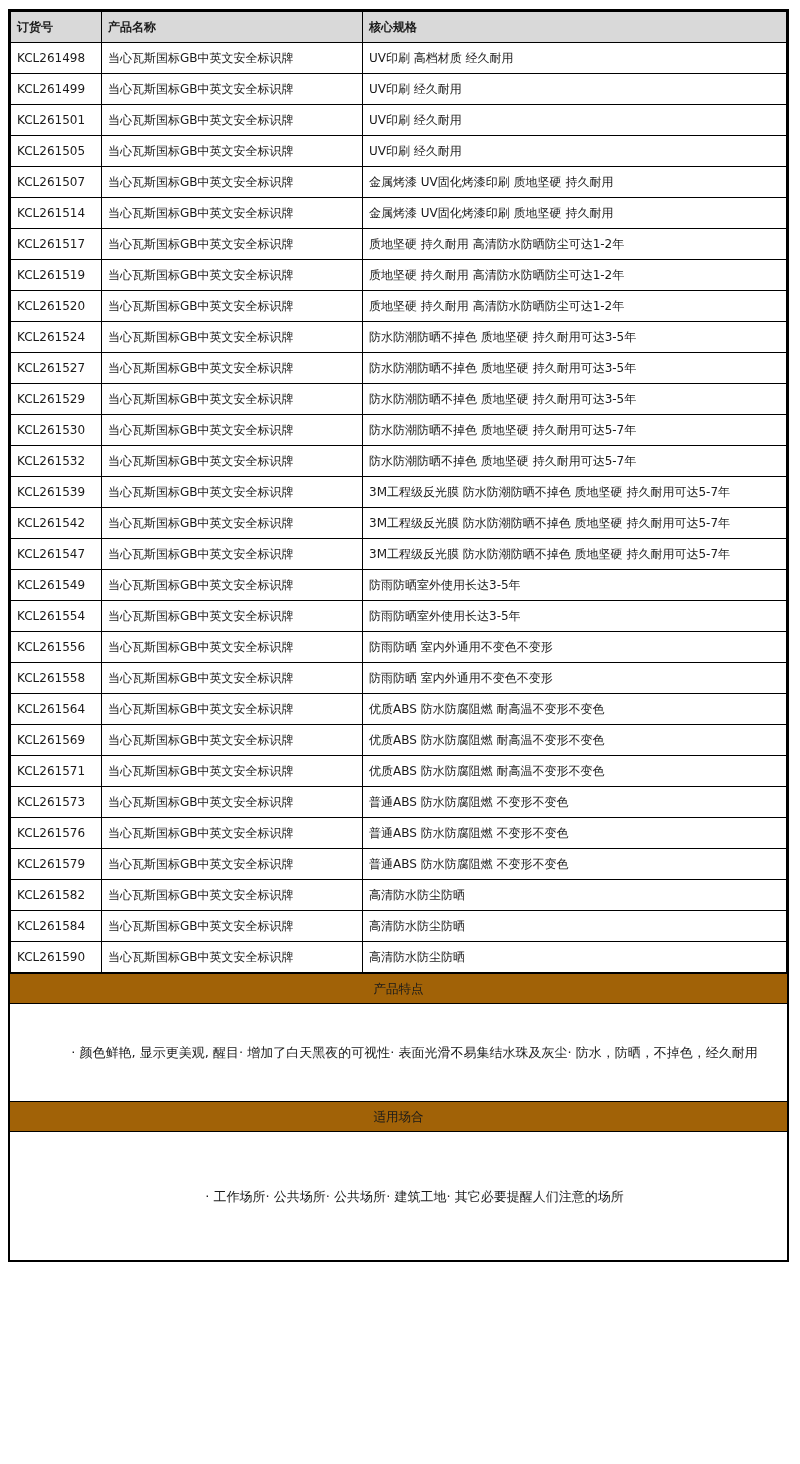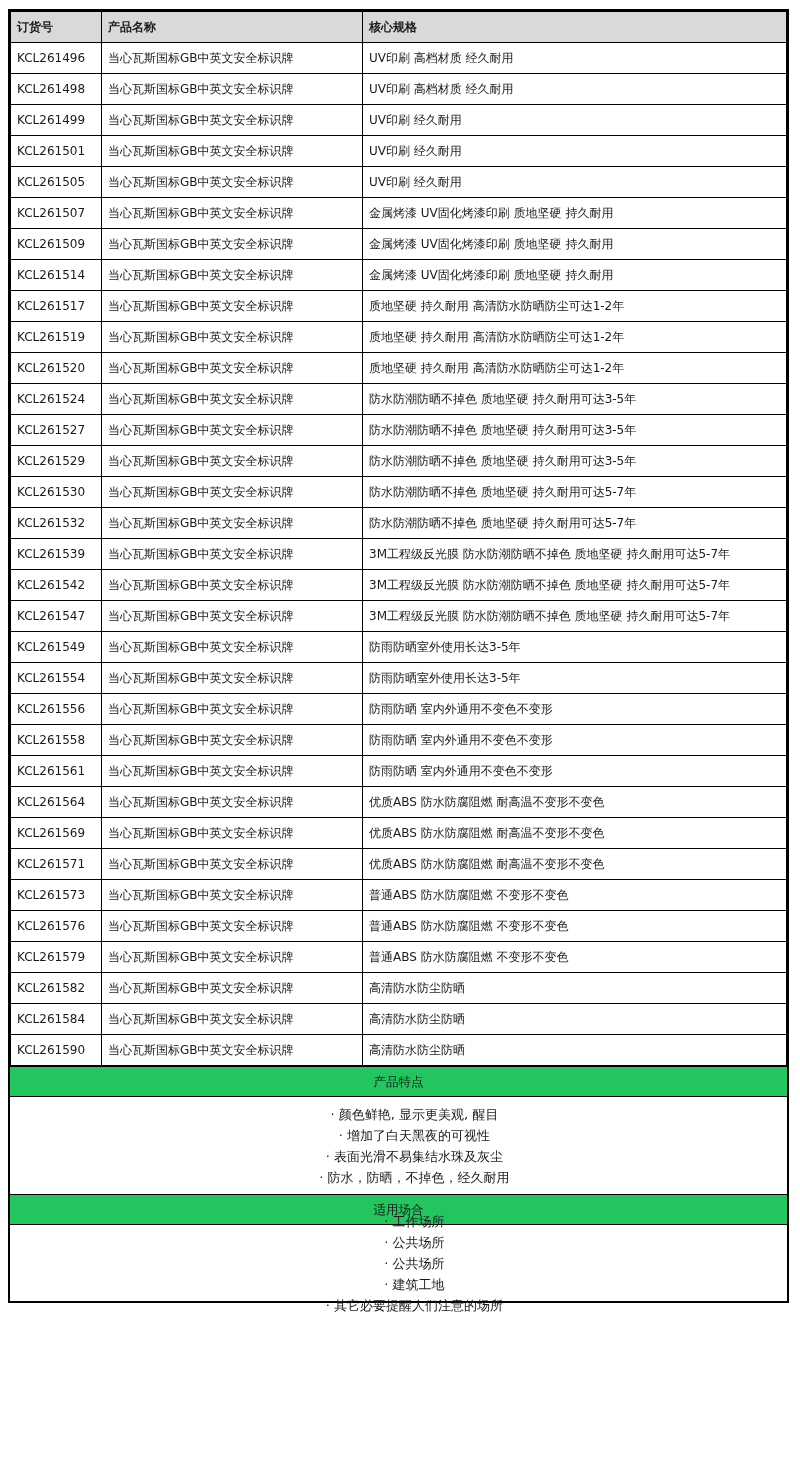--- a/index.html
+++ b/index.html
@@ -41,44 +41,44 @@
     vertical-align: middle;
     font-weight: normal;
     white-space: nowrap;
     overflow: hidden;
   }
   table.spec-table thead th {
     background: #d9d9d9;
     font-weight: bold;
   }
   .band {
-    background: #22c55e;
+    background: #a16207;
     border-top: 1px solid #000000;
     border-bottom: 1px solid #000000;
     height: 29px;
     line-height: 29px;
     text-align: center;
     font-size: 12.5px;
   }
   .box {
     background: #ffffff;
     display: flex;
-    flex-direction: column;
+    flex-direction: row;
     justify-content: center;
     align-items: center;
     text-align: center;
     font-size: 13px;
     padding-left: 32px;
   }
   .box .line {
     line-height: 21px;
     white-space: nowrap;
   }
   .features-box { height: 97px; }
-  .occasions-box { height: 76px; border-top: none; }
+  .occasions-box { height: 128px; border-top: none; }
 </style>
 </head>
 <body>
 
 <div class="page">
   <div class="sheet">
 
     <table class="spec-table">
       <colgroup>
         <col class="c1">
@@ -87,60 +87,50 @@
       </colgroup>
       <thead>
         <tr>
           <th>订货号</th>
           <th>产品名称</th>
           <th>核心规格</th>
         </tr>
       </thead>
       <tbody>
           <tr>
-            <td>KCL261496</td>
+            <td>KCL261498</td>
             <td>当心瓦斯国标GB中英文安全标识牌</td>
             <td>UV印刷 高档材质 经久耐用</td>
           </tr>
           <tr>
-            <td>KCL261498</td>
-            <td>当心瓦斯国标GB中英文安全标识牌</td>
-            <td>UV印刷 高档材质 经久耐用</td>
-          </tr>
-          <tr>
             <td>KCL261499</td>
             <td>当心瓦斯国标GB中英文安全标识牌</td>
             <td>UV印刷 经久耐用</td>
           </tr>
           <tr>
             <td>KCL261501</td>
             <td>当心瓦斯国标GB中英文安全标识牌</td>
             <td>UV印刷 经久耐用</td>
           </tr>
           <tr>
             <td>KCL261505</td>
             <td>当心瓦斯国标GB中英文安全标识牌</td>
             <td>UV印刷 经久耐用</td>
           </tr>
           <tr>
             <td>KCL261507</td>
             <td>当心瓦斯国标GB中英文安全标识牌</td>
             <td>金属烤漆 UV固化烤漆印刷 质地坚硬 持久耐用</td>
           </tr>
           <tr>
-            <td>KCL261509</td>
+            <td>KCL261514</td>
             <td>当心瓦斯国标GB中英文安全标识牌</td>
             <td>金属烤漆 UV固化烤漆印刷 质地坚硬 持久耐用</td>
           </tr>
           <tr>
-            <td>KCL261514</td>
-            <td>当心瓦斯国标GB中英文安全标识牌</td>
-            <td>金属烤漆 UV固化烤漆印刷 质地坚硬 持久耐用</td>
-          </tr>
-          <tr>
             <td>KCL261517</td>
             <td>当心瓦斯国标GB中英文安全标识牌</td>
             <td>质地坚硬 持久耐用 高清防水防晒防尘可达1-2年</td>
           </tr>
           <tr>
             <td>KCL261519</td>
             <td>当心瓦斯国标GB中英文安全标识牌</td>
             <td>质地坚硬 持久耐用 高清防水防晒防尘可达1-2年</td>
           </tr>
           <tr>
@@ -198,25 +188,20 @@
             <td>当心瓦斯国标GB中英文安全标识牌</td>
             <td>防雨防晒室外使用长达3-5年</td>
           </tr>
           <tr>
             <td>KCL261556</td>
             <td>当心瓦斯国标GB中英文安全标识牌</td>
             <td>防雨防晒 室内外通用不变色不变形</td>
           </tr>
           <tr>
             <td>KCL261558</td>
-            <td>当心瓦斯国标GB中英文安全标识牌</td>
-            <td>防雨防晒 室内外通用不变色不变形</td>
-          </tr>
-          <tr>
-            <td>KCL261561</td>
             <td>当心瓦斯国标GB中英文安全标识牌</td>
             <td>防雨防晒 室内外通用不变色不变形</td>
           </tr>
           <tr>
             <td>KCL261564</td>
             <td>当心瓦斯国标GB中英文安全标识牌</td>
             <td>优质ABS 防水防腐阻燃 耐高温不变形不变色</td>
           </tr>
           <tr>
             <td>KCL261569</td>

